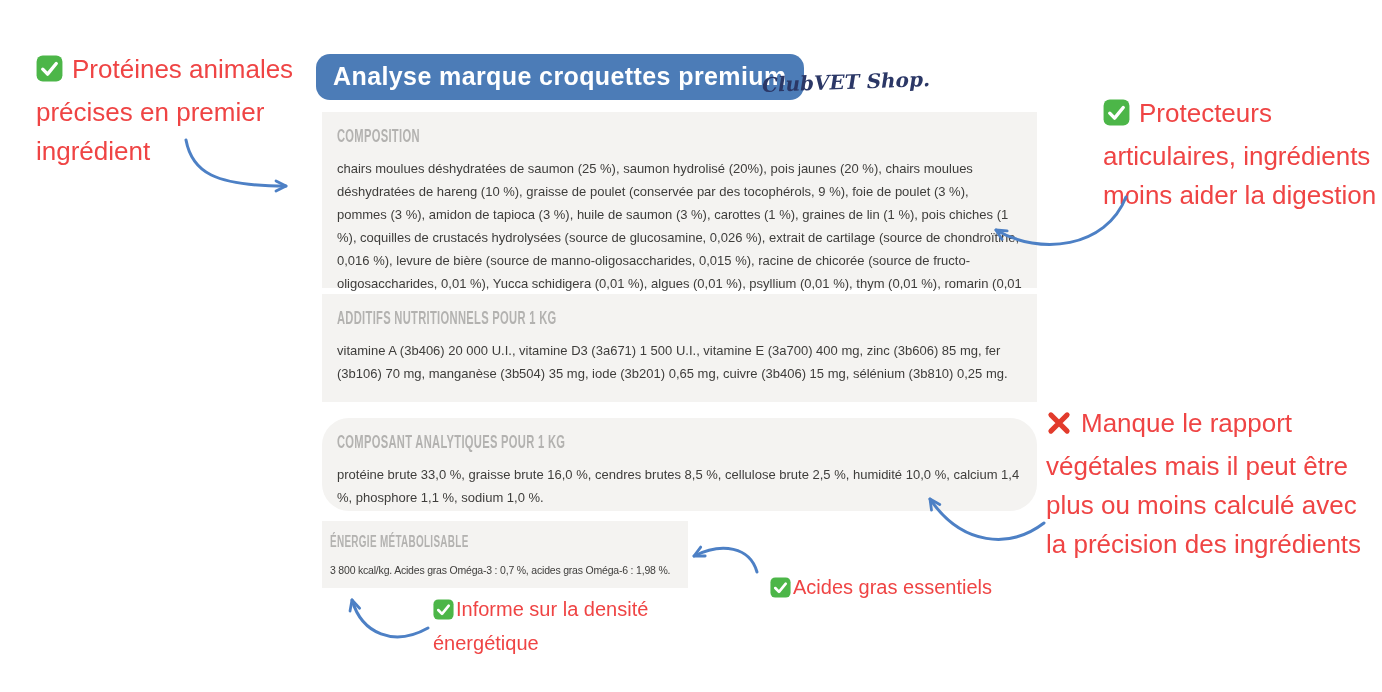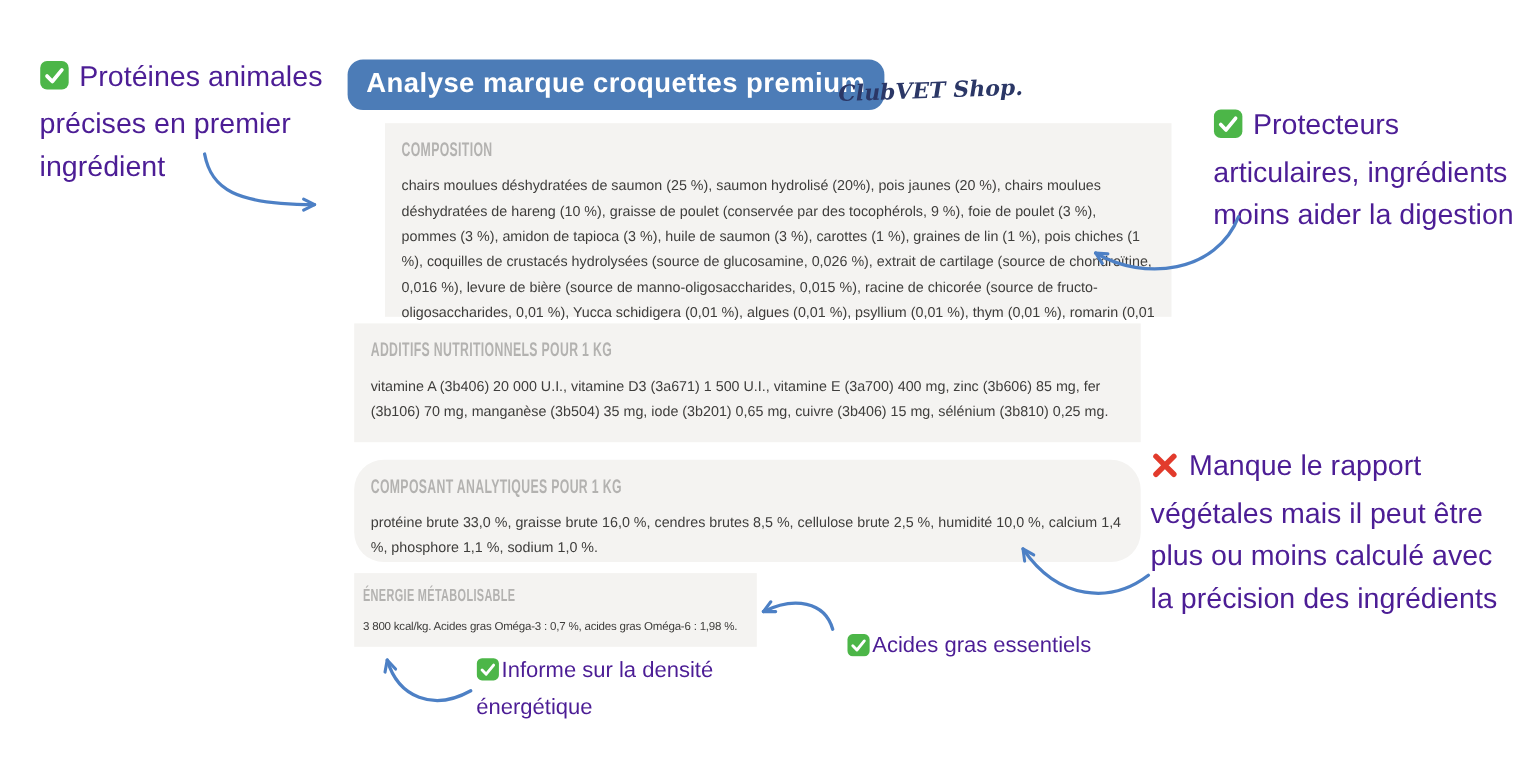--- a/index.html
+++ b/index.html
@@ -13,29 +13,29 @@
   .brand{position:absolute;left:762px;top:70px;font-family:"DejaVu Serif",serif;
          font-style:italic;font-weight:bold;font-size:20px;color:#2b3766;
          transform:rotate(-2deg);}
 
   .panel{position:absolute;background:#f4f3f1;box-sizing:border-box;padding:14px 15px;}
   .panel h2{margin:0 0 10px 0;font-size:18px;font-weight:bold;color:#b3b2b0;
             transform:scaleX(0.62);transform-origin:left center;white-space:nowrap;
             letter-spacing:0.5px;}
   .panel p{margin:0;font-size:13px;line-height:23px;color:#3e3d3b;}
 
-  .panel.s1{left:322px;top:112px;width:715px;height:176px;margin-left:28px;}
+  .panel.s1{left:322px;top:112px;width:715px;height:176px;}
   .panel.s2{left:322px;top:294px;width:715px;height:108px;}
   .panel.s3{left:322px;top:418px;width:715px;height:93px;border-radius:27px;}
   .panel.s4{left:322px;top:521px;width:366px;height:67px;padding:12px 8px;}
   .panel.s4 h2{font-size:16px;}
   .panel.s4 p{font-size:10.5px;letter-spacing:-0.2px;white-space:nowrap;line-height:18px;}
 
   
-  .note{position:absolute;color:#4c1d95;font-weight:normal;}
+  .note{position:absolute;color:#ef4444;font-weight:normal;}
   .note.big{font-size:26px;line-height:39px;}
   .note.small{font-size:20px;line-height:30px;}
   .note .line{display:block;}
   .note .icon{display:inline-block;vertical-align:-4px;}
   .note.big .icon{margin-right:9px;}
   .note.small .icon{margin-right:2px;vertical-align:-4px;}
 
   .arrows{position:absolute;left:0;top:0;pointer-events:none;}
 </style>
 </head>

